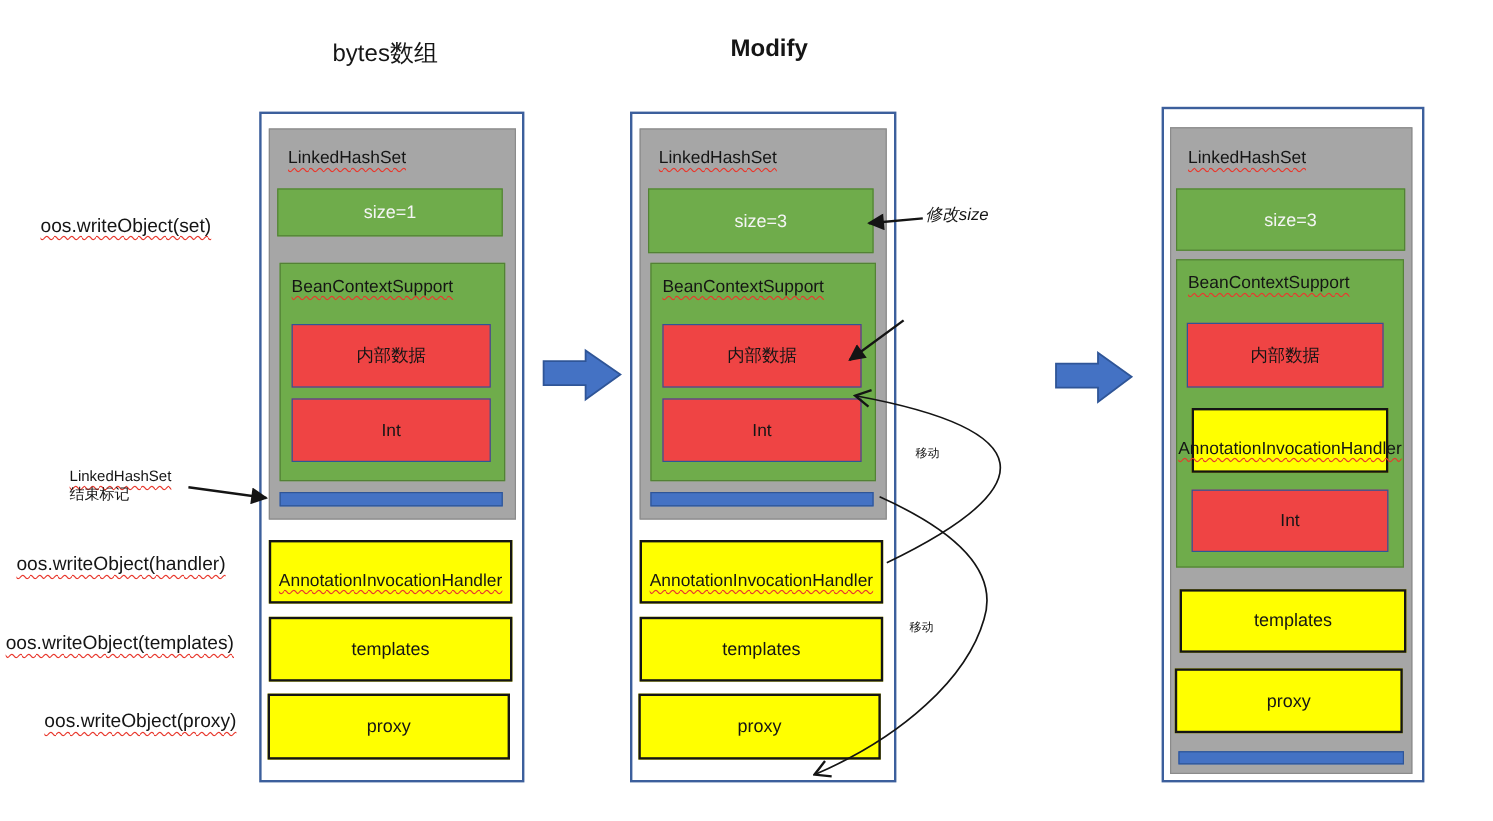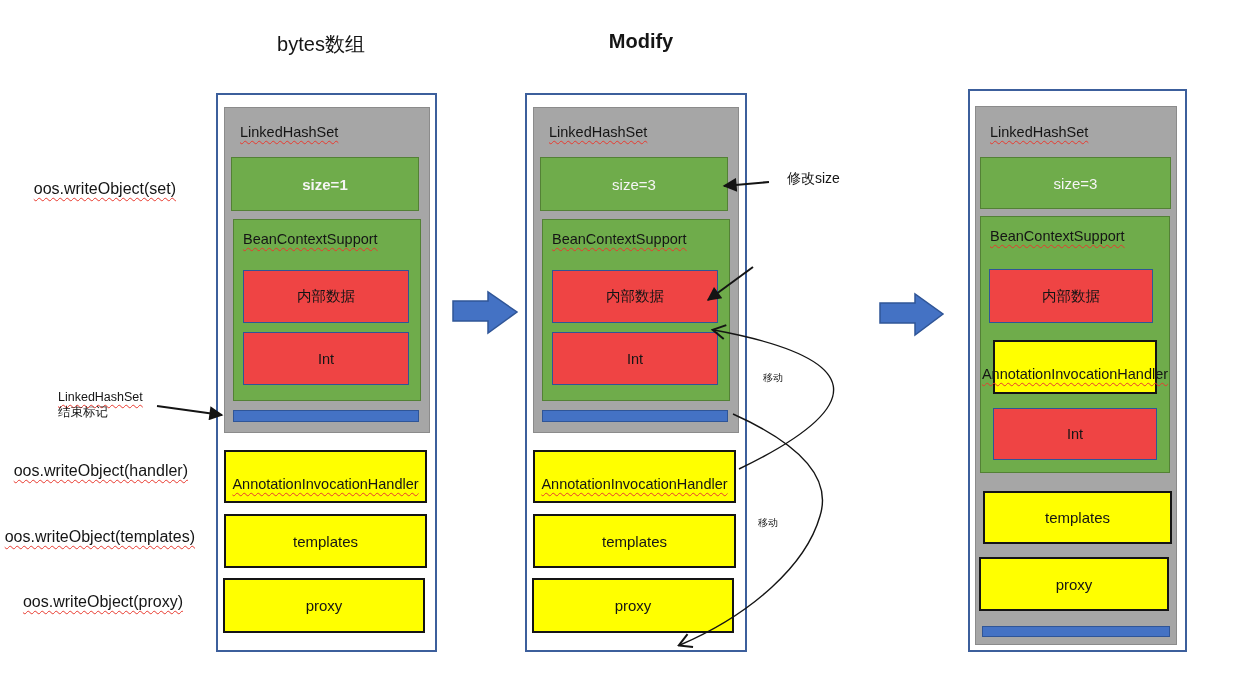--- a/index.html
+++ b/index.html
@@ -32,31 +32,31 @@
 <body>
 
 <div class="canvas">
 
   <div class="abs title bold" style="left:556px;top:30px;width:170px;">Modify</div>
   <div class="abs title" style="left:231px;top:31px;width:180px;">bytes数组</div>
 
   <div class="abs side-label misspell" style="left:18px;top:180px;width:158px;">oos.writeObject(set)</div>
   <div class="abs side-label misspell" style="left:8px;top:462px;width:180px;">oos.writeObject(handler)</div>
   <div class="abs side-label misspell" style="left:2px;top:528px;width:193px;">oos.writeObject(templates)</div>
-  <div class="abs side-label misspell" style="left:8px;top:593px;width:175px;text-align:right;">oos.writeObject(proxy)</div>
+  <div class="abs side-label misspell" style="left:22px;top:593px;width:175px;text-align:right;">oos.writeObject(proxy)</div>
 
   <div class="abs endmarker-label" style="left:58px;top:390px;width:110px;">
     <span class="misspell">LinkedHashSet</span><br>
     <span>结束标记</span>
   </div>
 
   <div class="abs col-outer" style="left:216px;top:93px;width:221px;height:559px;">
     <div class="abs graybox" style="left:6px;top:12px;width:206px;height:326px;">
       <div class="boxlabel misspell" style="left:15px;top:16px;">LinkedHashSet</div>
-      <div class="abs greenbox size-green" style="left:6px;top:49px;width:188px;height:54px;font-weight:bold;">size=1</div>
+      <div class="abs greenbox size-green" style="left:6px;top:49px;width:188px;height:40px;">size=1</div>
       <div class="abs greenbox" style="left:8px;top:111px;width:188px;height:182px;">
         <div class="boxlabel misspell" style="left:9px;top:11px;">BeanContextSupport</div>
         <div class="abs orangebox" style="left:9px;top:50px;width:166px;height:53px;">内部数据</div>
         <div class="abs orangebox" style="left:9px;top:112px;width:166px;height:53px;">Int</div>
       </div>
       <div class="abs bluebar" style="left:8px;top:302px;width:186px;height:12px;"></div>
     </div>
     <div class="abs yellowbox handler" style="left:6px;top:355px;width:203px;height:53px;">
         <span class="misspell">AnnotationInvocationHandler</span>
       </div>
@@ -93,21 +93,21 @@
             <span class="misspell">AnnotationInvocationHandler</span>
           </div>
         <div class="abs orangebox" style="left:12px;top:191px;width:164px;height:52px;">Int</div>
       </div>
       <div class="abs yellowbox" style="left:7px;top:384px;width:189px;height:53px;">templates</div>
       <div class="abs yellowbox" style="left:3px;top:450px;width:190px;height:54px;">proxy</div>
       <div class="abs bluebar" style="left:6px;top:519px;width:188px;height:11px;"></div>
     </div>
   </div>
 
-  <div class="abs annot" style="left:787px;top:170px;">修改size</div>
+  <div class="abs annot" style="left:771px;top:170px;font-style:italic;">修改size</div>
   <div class="abs annot move-label" style="left:763px;top:357px;">移动</div>
   <div class="abs annot move-label" style="left:758px;top:502px;">移动</div>
 
   <svg class="overlay" width="1244" height="684" viewBox="0 0 1244 684">
     <defs>
       <marker id="ah" viewBox="0 0 10 10" refX="9" refY="5" markerWidth="9" markerHeight="7" orient="auto-start-reverse">
         <path d="M0,0 L10,5 L0,10 z" fill="#141414"></path>
       </marker>
       <marker id="ao" viewBox="0 0 12 12" refX="10" refY="6" markerWidth="12" markerHeight="12" orient="auto">
         <path d="M2,1 L11,6 L2,11" fill="none" stroke="#141414" stroke-width="1.4"></path>

